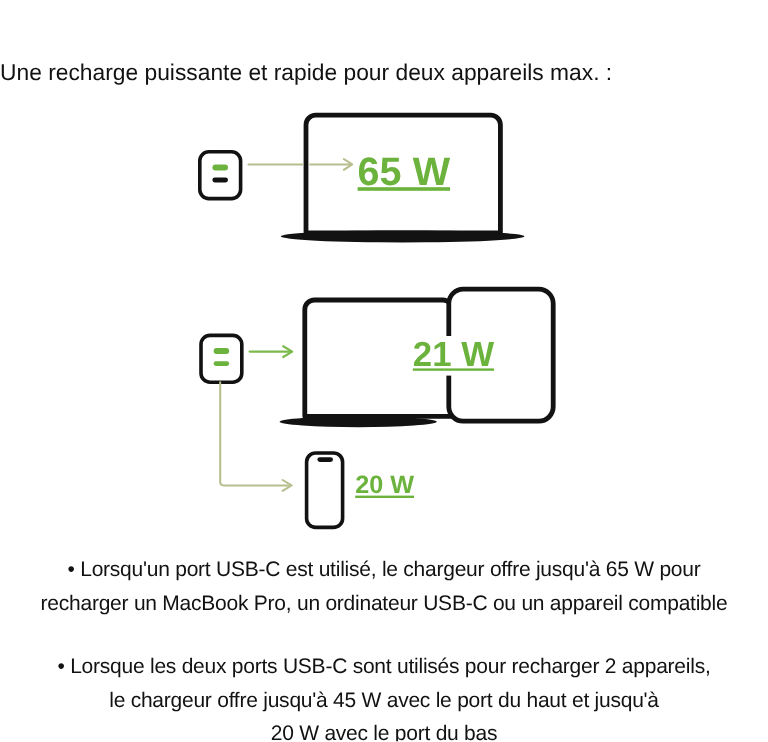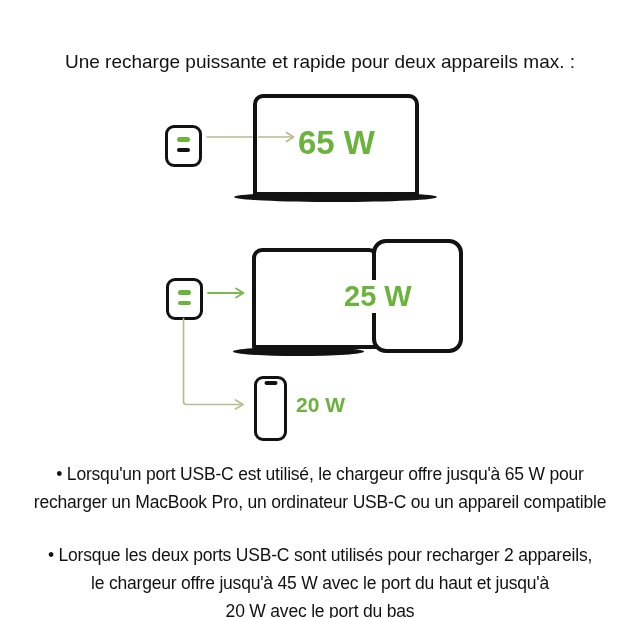--- a/index.html
+++ b/index.html
@@ -7,21 +7,21 @@
     position:relative; width:640px; height:618px; overflow:hidden;
     background:#ffffff; color:var(--ink);
     font-family:"Liberation Sans", sans-serif;
   }
   .title {
     position:absolute; top:1px; left:0; width:100%;
     text-align:center; font-size:31px; font-weight:700; letter-spacing:.2px;
   }
   .subtitle {
     position:absolute; top:51px; left:0; width:100%;
-    text-align:center; font-size:19px;
+    font-size:19px;
   }
 
   
   .charger {
     position:absolute; width:31px; height:33px; background:#fff;
     border:3.5px solid var(--ink); border-radius:9px;
     display:flex; flex-direction:column; align-items:center;
     justify-content:center; gap:6px; padding-bottom:3px;
   }
   .charger-1 { left:165px; top:125px; }
@@ -49,21 +49,21 @@
     position:absolute; left:254px; top:376px; width:33px; height:65px;
     box-sizing:border-box; background:#fff;
     border:3px solid var(--ink); border-radius:9px; z-index:1;
   }
   .notch {
     position:absolute; top:2px; left:50%; transform:translateX(-50%);
     width:13px; height:4px; background:var(--ink); border-radius:2px;
   }
 
   
-  .watt { position:absolute; font-weight:700; color:var(--green); white-space:nowrap; }
+  .watt { position:absolute; font-weight:700; color:var(--green); white-space:nowrap;text-decoration:underline; }
   .watt-65 { left:298px; top:124px; font-size:33px; }
   .watt-45 { left:339px; top:280px; font-size:29px; z-index:3; background:#fff; padding:0 5px; }
   .watt-20 { left:296px; top:393px; font-size:21px;text-align:right; }
 
   
   .connectors { position:absolute; left:0; top:0; z-index:4; pointer-events:none; }
   .conn { fill:none; stroke-linecap:round; stroke-linejoin:round; }
   .conn-pale   { stroke:var(--pale);   stroke-width:1.7; }
   .conn-bright { stroke:var(--bright); stroke-width:1.8; }
 
@@ -100,21 +100,21 @@
   <div class="laptop-base base-1"></div>
   <div class="watt watt-65">65 W</div>
 
   <div class="charger charger-2">
     <div class="slot slot-green"></div>
     <div class="slot slot-green"></div>
   </div>
   <div class="laptop-screen screen-2"></div>
   <div class="laptop-base base-2"></div>
   <div class="tablet"></div>
-  <div class="watt watt-45">25 W</div>
+  <div class="watt watt-45">21 W</div>
 
   <div class="phone">
     <div class="notch"></div>
   </div>
   <div class="watt watt-20">20 W</div>
 
   <div class="bullet bullet-1">• Lorsqu'un port USB-C est utilisé, le chargeur offre jusqu'à 65 W pour
 recharger un MacBook Pro, un ordinateur USB-C ou un appareil compatible</div>
   <div class="bullet bullet-2">• Lorsque les deux ports USB-C sont utilisés pour recharger 2 appareils,
 le chargeur offre jusqu'à 45 W avec le port du haut et jusqu'à

